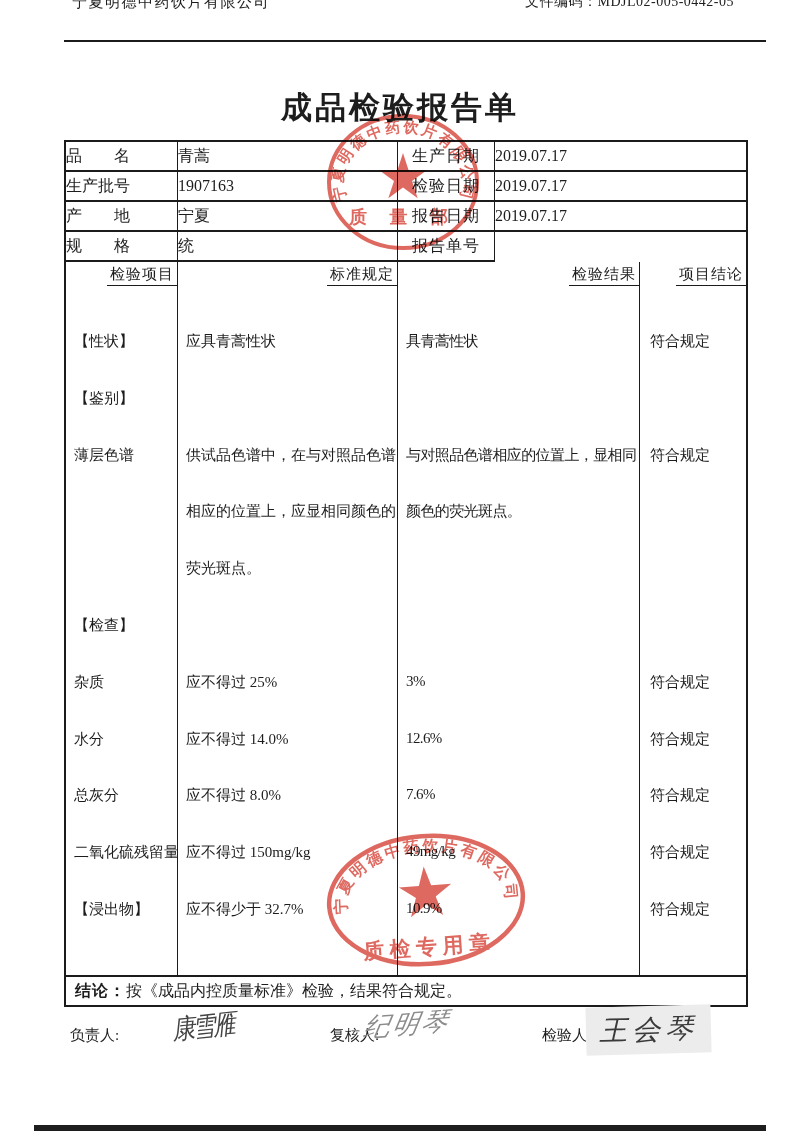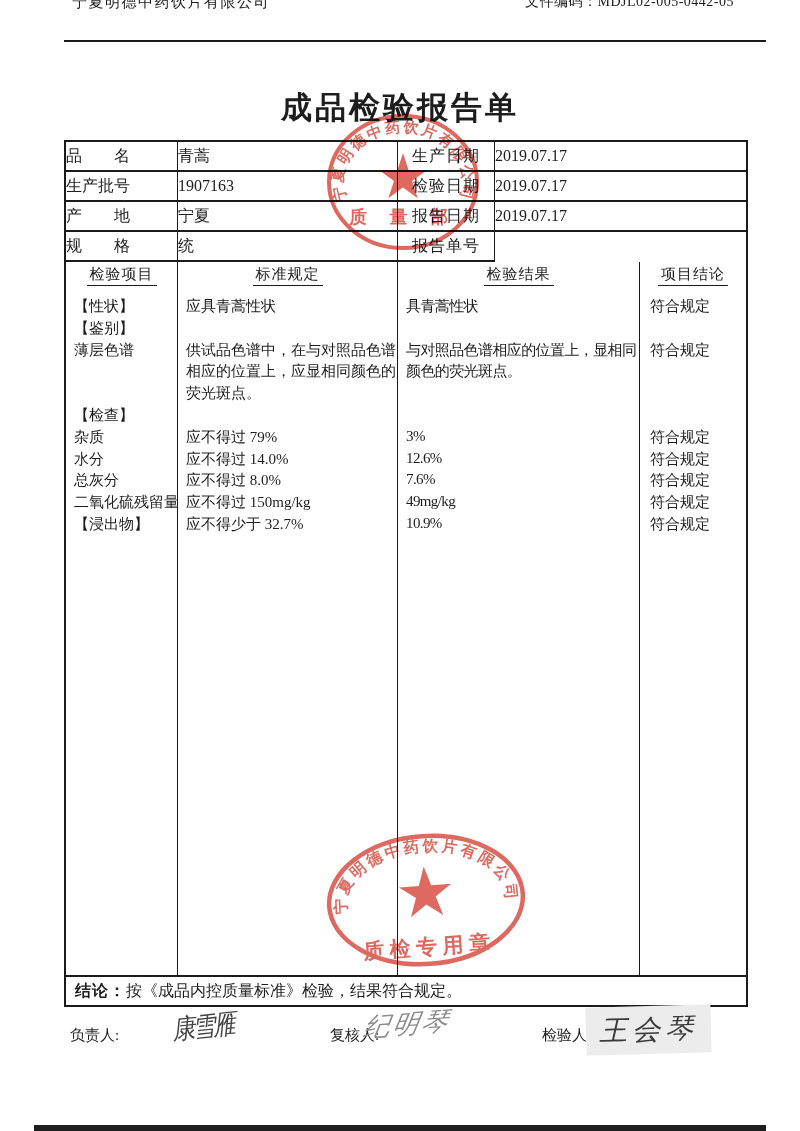--- a/index.html
+++ b/index.html
@@ -17,27 +17,27 @@
   .title { position:absolute; left:0; top:80px; width:100%; text-align:center;
            font-size:31px; font-weight:bold; letter-spacing:3px;margin-top:7px; }
   
   .rtable { position:absolute; left:30px; top:140px; width:684px; border:2px solid #1b1b1b; background:transparent; }
   .info-grid { display:grid; grid-template-columns:112px 220px 97px 1fr; }
   .icell { height:30px; border-bottom:2px solid #1b1b1b; font-size:16px;
            display:flex; align-items:center; white-space:nowrap; }
   .icell.c0, .icell.c1, .icell.c2 { border-right:1px solid #1b1b1b; }
   .icell.c2 { justify-content:center; padding-left:0; letter-spacing:1px; }
   .hrow { display:grid; grid-template-columns:112px 220px 242px 1fr; height:27px; }
-  .hcell { border-right:1px solid #1b1b1b; display:flex; align-items:center; justify-content:center; font-size:15px; }
+  .hcell { border-right:1px solid #1b1b1b; display:flex; align-items:center; justify-content:flex-end; font-size:15px; }
   .hcell:last-child { border-right:none; }
   .hcell span { border-bottom:1px solid #1b1b1b; padding:0 3px 1px; letter-spacing:1px; }
   .brow { display:grid; grid-template-columns:112px 220px 242px 1fr; height:686px; }
   .bcol { border-right:1px solid #1b1b1b; padding:8px 2px 0 8px; overflow:hidden; }
   .bcol:last-child { border-right:none; padding-left:10px; }
-  .bline { height:21.8px; font-size:15px; white-space:nowrap; }
+  .bline { height:21.8px; font-size:15px; white-space:nowrap;margin-top:35px; }
   .bcol.col-result .bline { letter-spacing:-.6px; }
   .crow { border-top:2px solid #1b1b1b; height:30px; display:flex; align-items:center;
           padding-left:9px; font-size:16px; white-space:nowrap; }
   .crow .clabel { font-weight:bold; letter-spacing:1px; }
   
   .stamp { position:absolute; mix-blend-mode:multiply; opacity:.85; }
   .stamp-bottom { transform:rotate(-4deg); }
   
   .sig-label { position:absolute; top:1026px; font-size:15px; white-space:nowrap; }
   .sig-name  { position:absolute; white-space:nowrap; }
@@ -106,21 +106,21 @@
           <div class="bline">二氧化硫残留量</div>
           <div class="bline">【浸出物】</div>
         </div>
       <div class="bcol col-standard">
           <div class="bline">应具青蒿性状</div>
           <div class="bline"></div>
           <div class="bline">供试品色谱中，在与对照品色谱</div>
           <div class="bline">相应的位置上，应显相同颜色的</div>
           <div class="bline">荧光斑点。</div>
           <div class="bline"></div>
-          <div class="bline">应不得过 79%</div>
+          <div class="bline">应不得过 25%</div>
           <div class="bline">应不得过 14.0%</div>
           <div class="bline">应不得过 8.0%</div>
           <div class="bline">应不得过 150mg/kg</div>
           <div class="bline">应不得少于 32.7%</div>
         </div>
       <div class="bcol col-result">
           <div class="bline">具青蒿性状</div>
           <div class="bline"></div>
           <div class="bline">与对照品色谱相应的位置上，显相同</div>
           <div class="bline">颜色的荧光斑点。</div>

